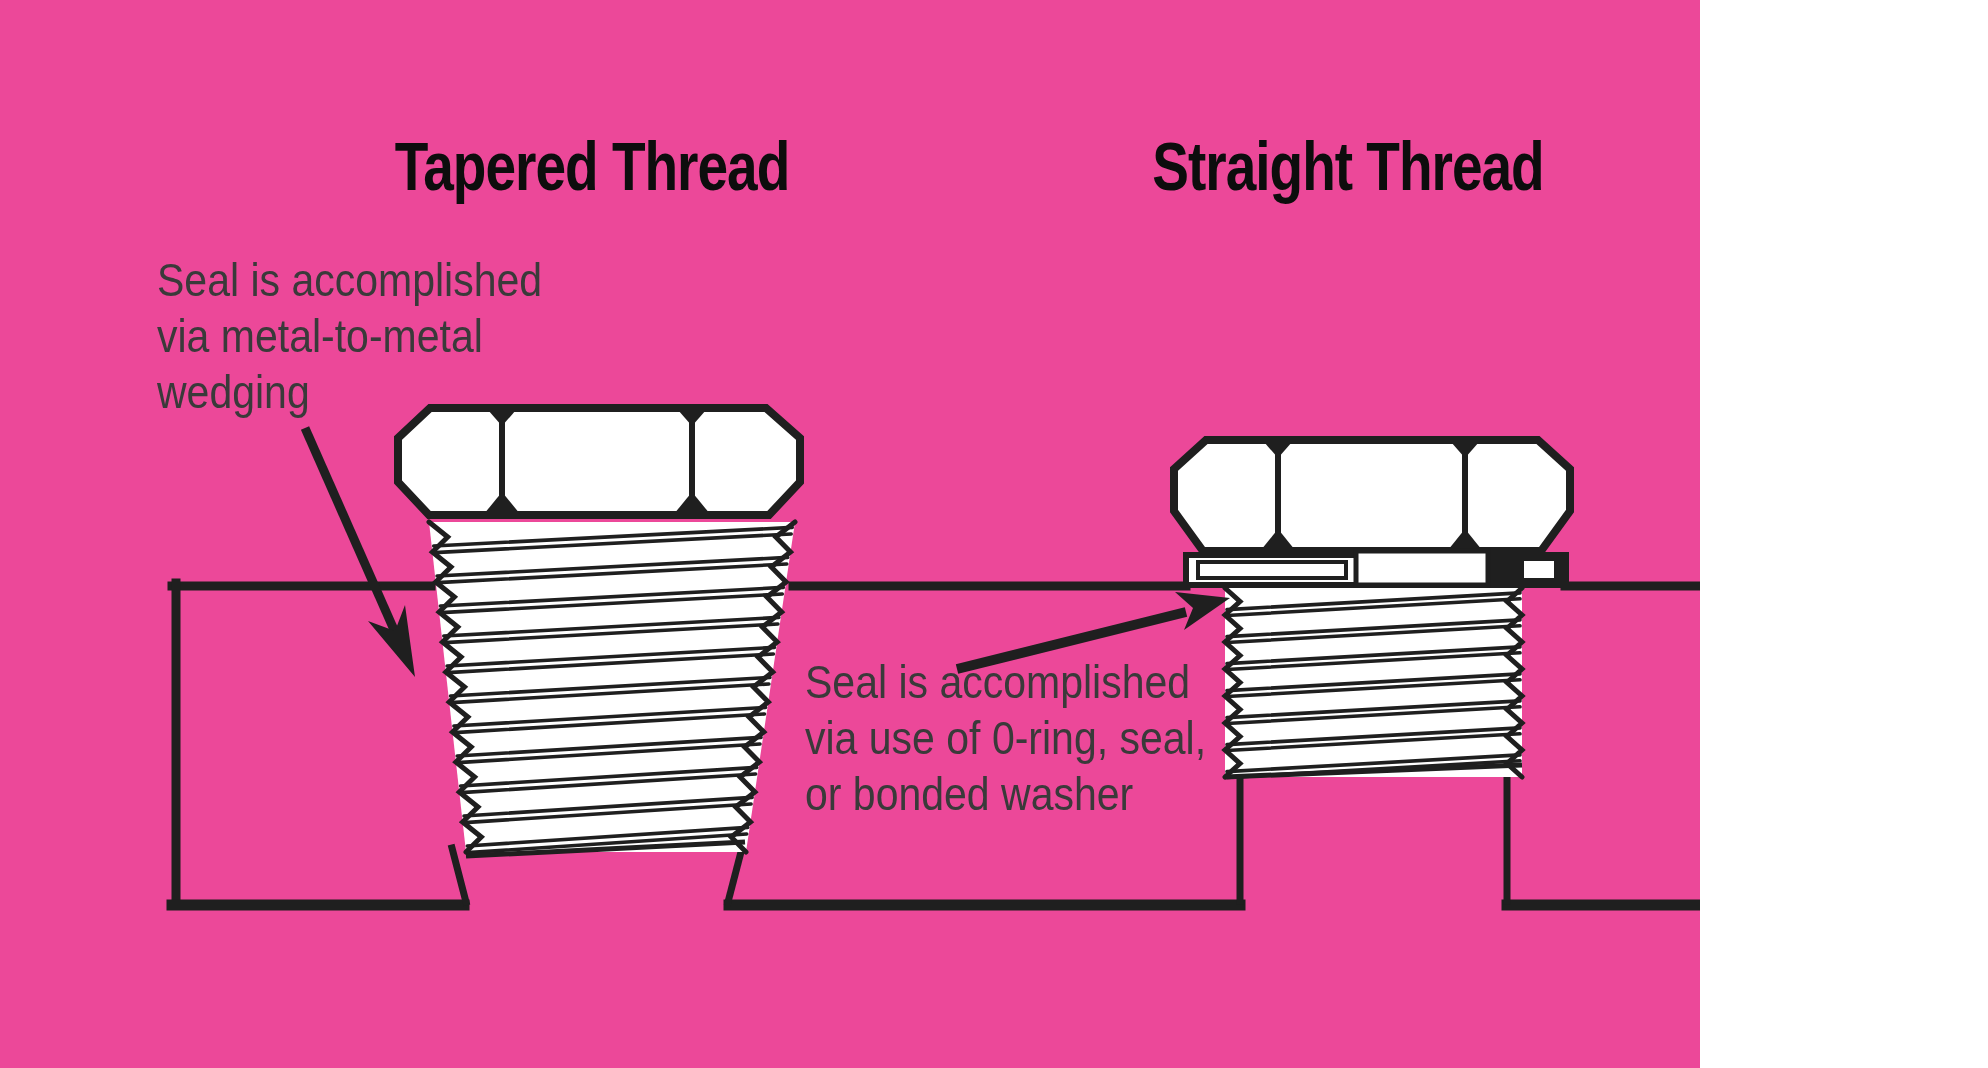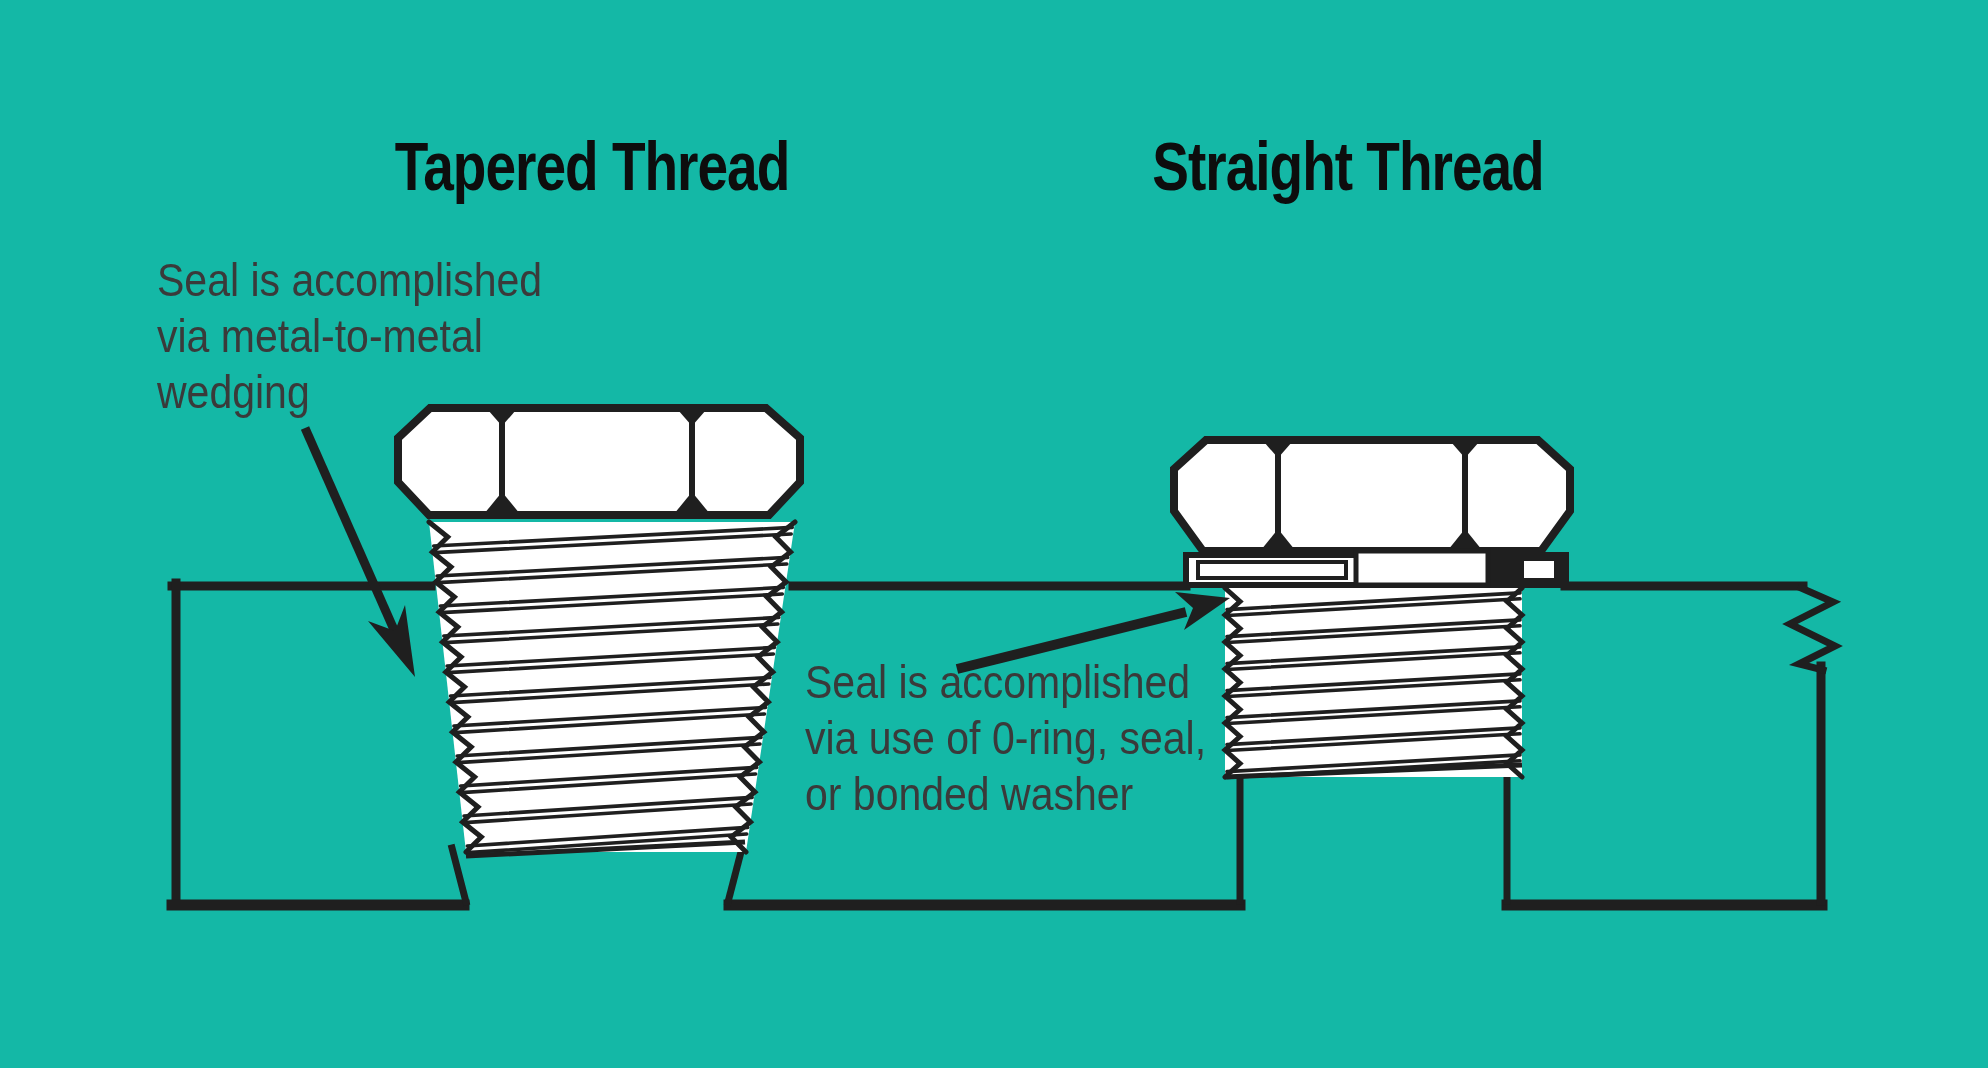--- a/index.html
+++ b/index.html
@@ -1,20 +1,20 @@
 <!DOCTYPE html>
 <html><head>
 <meta charset="utf-8">
 <style>
   html, body { margin: 0; padding: 0; background: #ffffff; }
   .stage {
     position: relative;
-    width: 1988px;
+    width: 1700px;
     height: 1068px;
-    background: #14b8a6;
+    background: #ec4899;
     overflow: hidden;
     font-family: "Liberation Sans", sans-serif;
   }
   .art {
     position: absolute;
     left: 0; top: 0;
   }
   .title {
     position: absolute;
     top: 126px;

